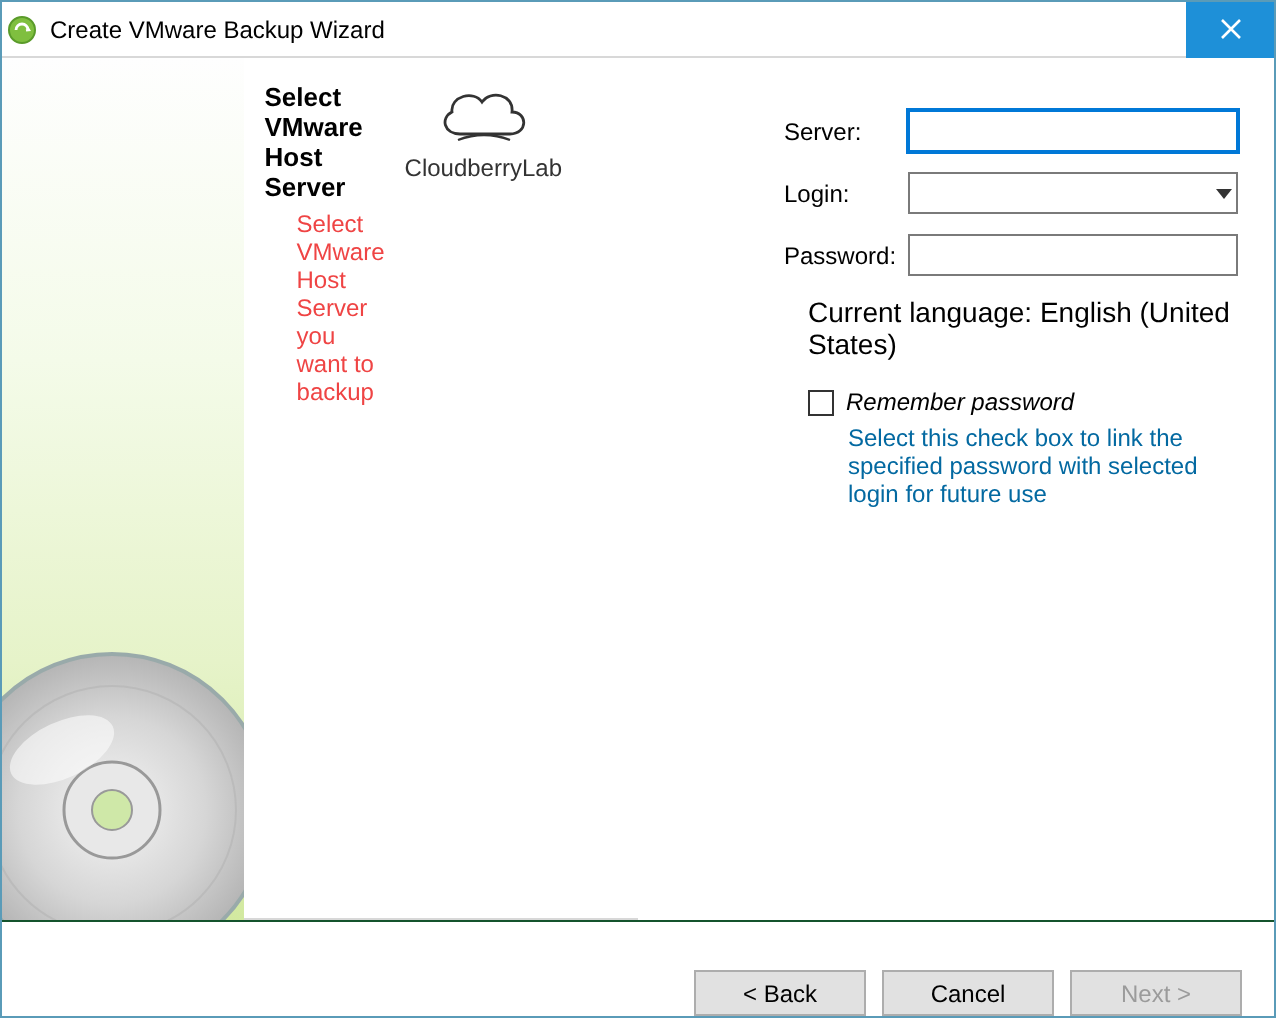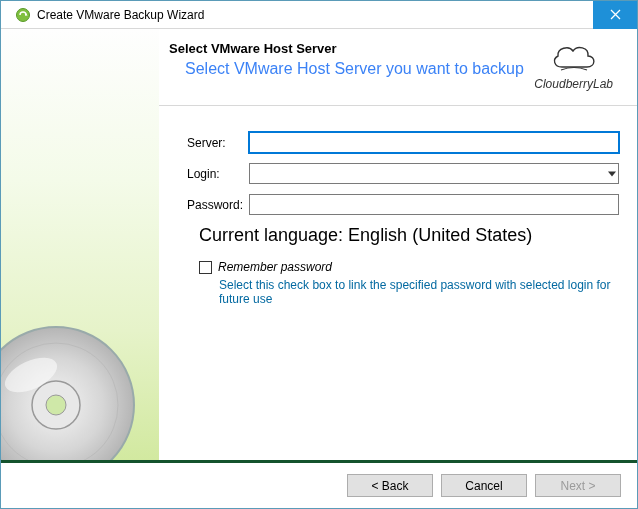--- a/index.html
+++ b/index.html
@@ -18,21 +18,21 @@
     flex-direction: column;
     position: relative;
     overflow: hidden;
   }
   .titlebar {
     height: 28px;
     background: #fff;
     border-bottom: 1px solid #d8d8d8;
     display: flex;
     align-items: center;
-    padding-left: 14px;
+    padding-left: 2px;
     justify-content: space-between;
   }
   .titlebar .appicon {
     width: 16px; height: 16px;
     margin-right: 6px;
     display: flex; align-items: center; justify-content: center;
   }
   .titlebar .title {
     flex: 1;
     font-size: 12px;
@@ -63,36 +63,36 @@
     position: absolute;
     left: -30px;
     bottom: -30px;
     width: 170px;
     height: 170px;
   }
   .main {
     flex: 1;
     background: #fff;
     display: flex;
-    flex-direction: column;
+    flex-direction: row;
+    gap: 45px;
   }
   .header {
     padding: 12px 20px 14px 10px;
     display: flex;
     align-items: flex-start;
     border-bottom: 1px solid #d8d8d8;
   }
   .header .txt { flex: 1; }
   .header .htitle { font-weight: 700; font-size: 13px; margin-bottom: 4px; }
-  .header .hdesc { font-size: 16px; padding-left: 16px; color: #3b82f6; }
+  .header .hdesc { font-size: 12px; padding-left: 16px; color: #ef4444; }
   .logo {
     text-align: center;
     margin-left: 10px;
-    margin-right: 4px;
-    font-style: italic;
+    margin-right: 18px;
   }
   .logo .cloud { display:block; margin:0 auto 2px; }
   .logo .brand { font-size: 12px; color: #333; }
   .form {
     padding: 26px 18px 10px 12px;
     margin-left: 16px;
   }
   .row {
     display: flex;
     align-items: center;
@@ -129,21 +129,21 @@
     top: 50%;
     transform: translateY(-50%);
     width: 0; height: 0;
     border-left: 4px solid transparent;
     border-right: 4px solid transparent;
     border-top: 5px solid #333;
   }
   .langline {
     padding-left: 12px;
     margin: 6px 0 14px 0;
-    font-size: 18px;
+    font-size: 14px;
   }
   .checkrow {
     padding-left: 12px;
     display: flex;
     align-items: center;
     gap: 6px;
     margin-bottom: 4px;
     font-style: italic;
   }
   .checkbox {
@@ -151,23 +151,23 @@
     border: 1px solid #333;
     background: #fff;
   }
   .checkdesc {
     padding-left: 32px;
     font-size: 12px;
     color: #0369a1;
   }
   .footer {
     height: 48px;
-    border-top: 3px solid #14532d;
-    display: flex;
-    align-items: center;
+    border-top: 1px solid #14532d;
+    display: flex;
+    align-items: flex-end;
     justify-content: flex-end;
     padding-right: 16px;
     gap: 8px;
     background: #fff;
   }
   .btn {
     width: 86px;
     height: 23px;
     border: 1px solid #adadad;
     background: #e1e1e1;

